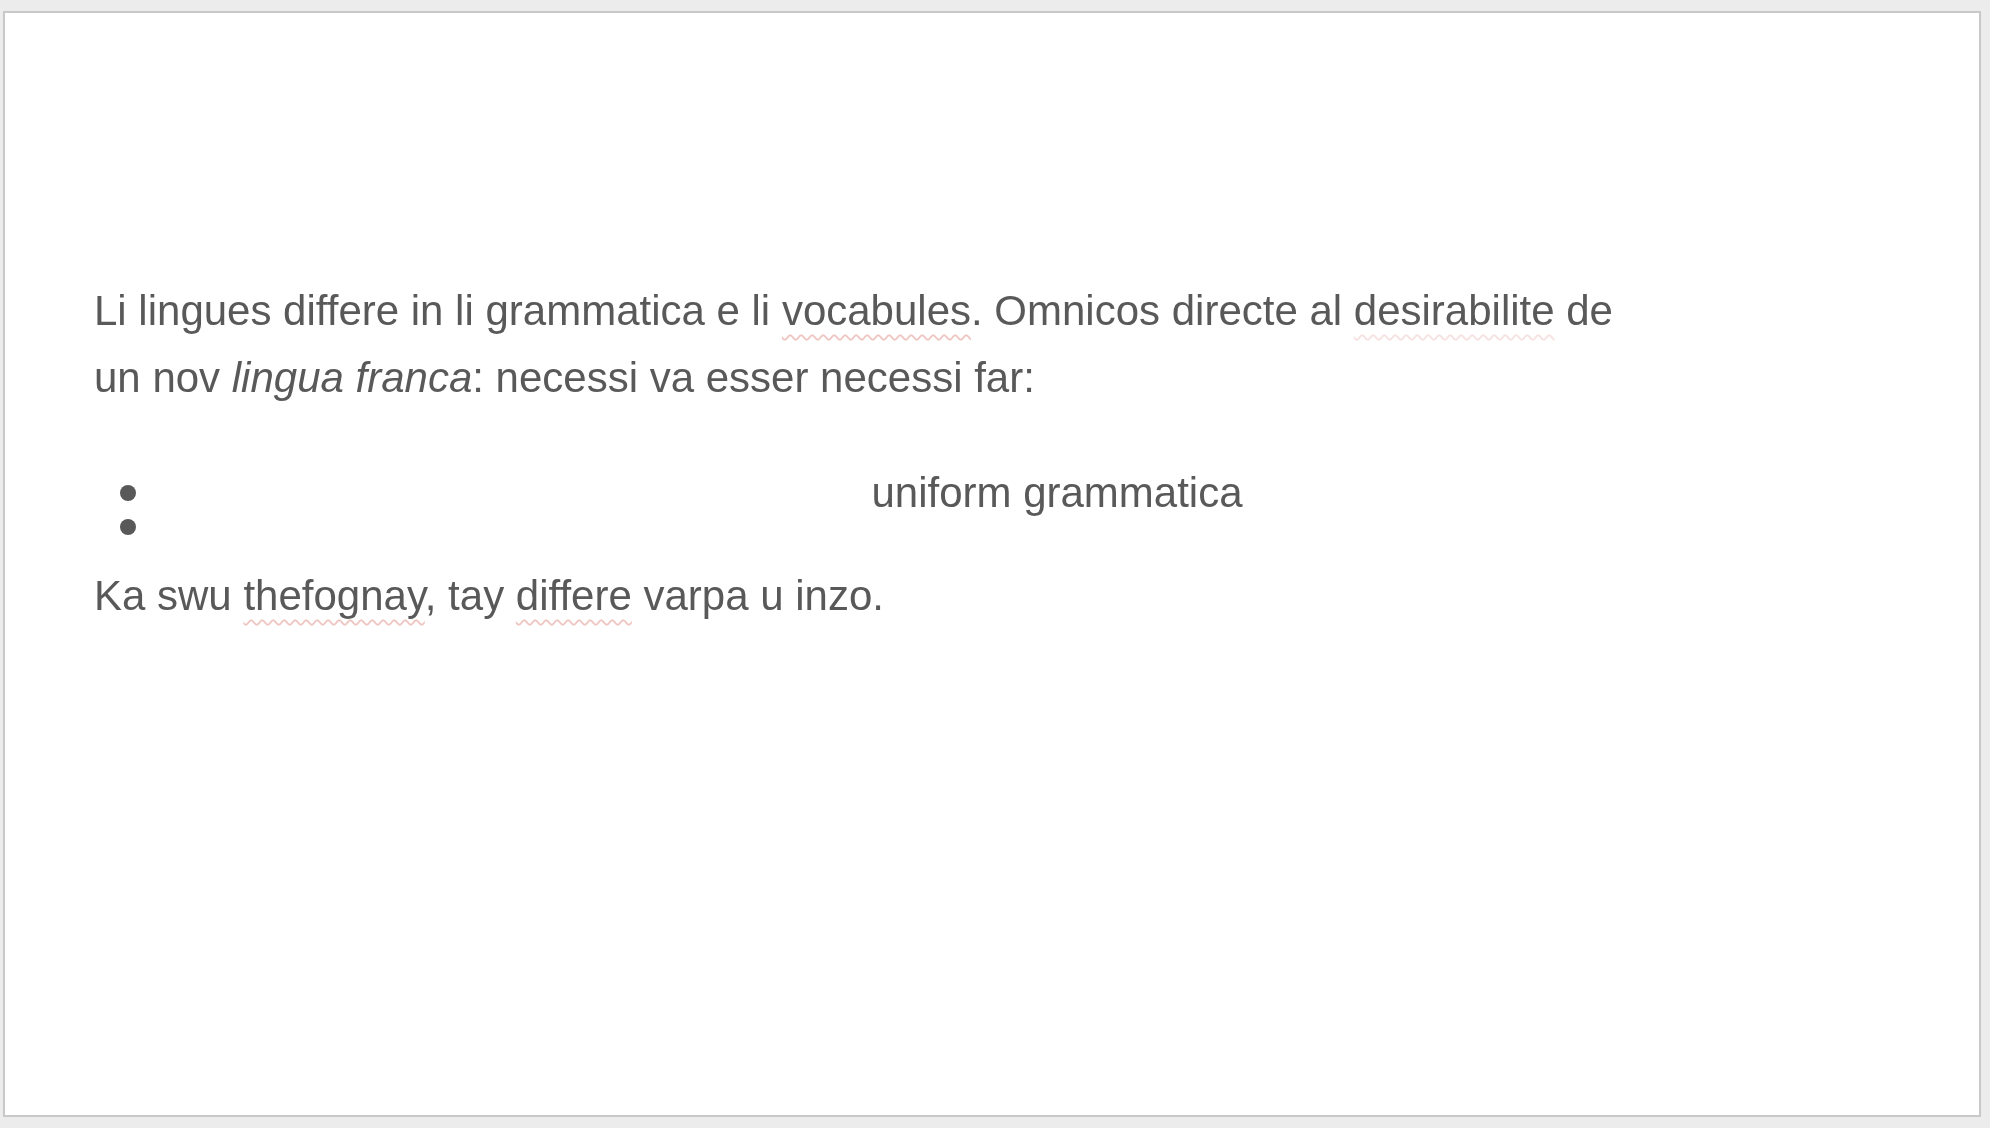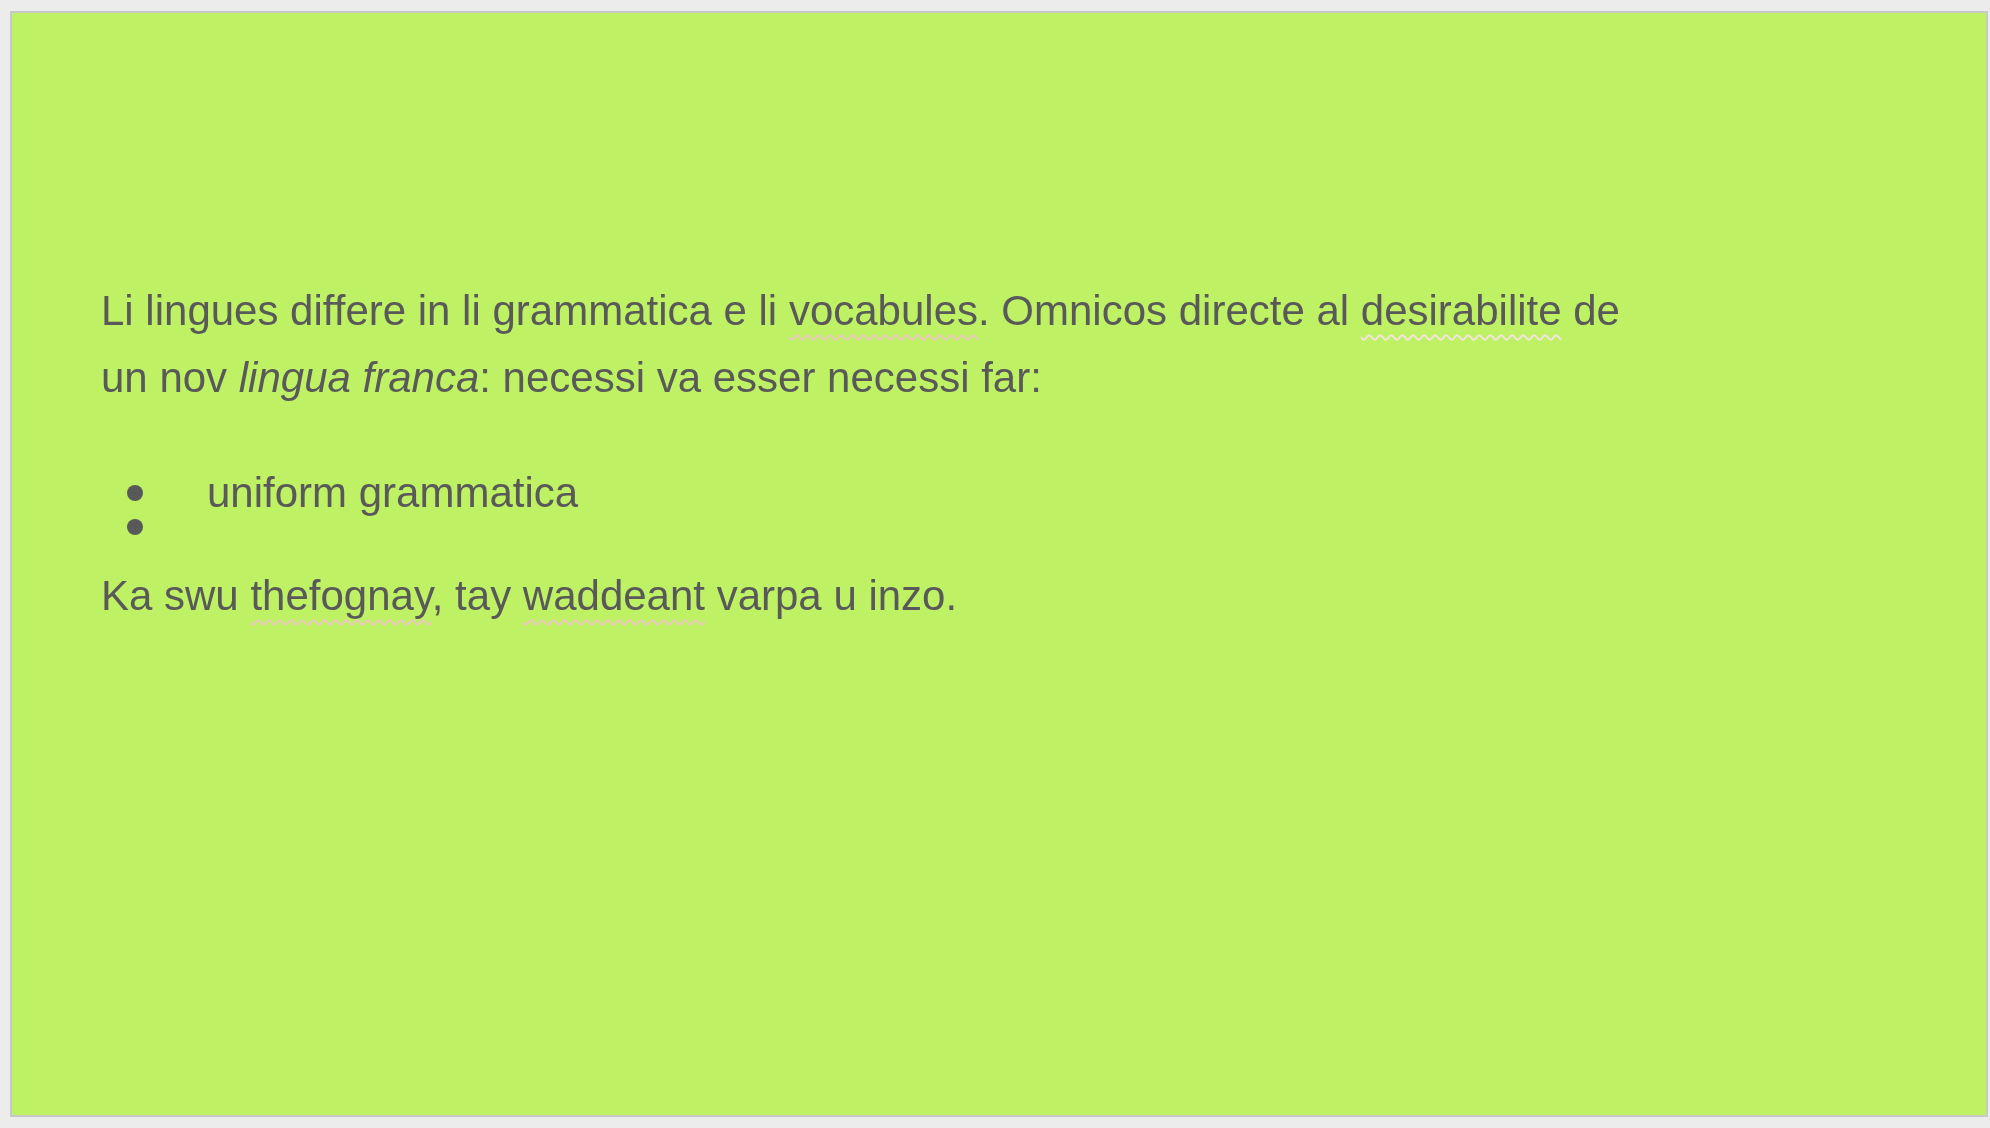--- a/index.html
+++ b/index.html
@@ -5,25 +5,25 @@
   * { margin: 0; padding: 0; box-sizing: border-box; }
   html, body {
     width: 1990px;
     height: 1128px;
     overflow: hidden;
     background: #ececec;
     font-family: "Liberation Sans", "DejaVu Sans", sans-serif;
   }
   .slide {
     position: absolute;
-    left: 10px;
+    left: 3px;
     top: 11px;
     width: 1978px;
     height: 1106px;
-    background: #bef264;
+    background: #ffffff;
     border: 2px solid #c8c8c8;
   }
   .content {
     position: absolute;
     left: 89px;
     top: 264px;
     width: 1820px;
     color: #595959;
     font-size: 42px;
     line-height: 67px;
@@ -38,20 +38,21 @@
   }
   .squiggle-faint {
     text-decoration: underline wavy #f6e2e0 1.5px;
     text-underline-offset: 9px;
     text-decoration-skip-ink: none;
   }
   ul.bullets {
     list-style: none;
     margin: 47px 0 0 0;
     padding: 0;
+    text-align: center;
   }
   ul.bullets li {
     position: relative;
     line-height: 69px;
     padding-left: 106px;
   }
   ul.bullets .dot {
     position: absolute;
     left: 26px;
     top: calc(50% - 8px);
@@ -72,16 +73,16 @@
     <ul class="bullets">
       <li>
         <span class="dot"></span>
         <span>uniform grammatica</span>
       </li>
       <li>
         <span class="dot"></span>
       </li>
     </ul>
 
-    <p class="para closing"><span>Ka swu </span><span class="squiggle">thefognay</span><span>, tay </span><span class="squiggle">waddeant</span><span> varpa u inzo.</span></p>
+    <p class="para closing"><span>Ka swu </span><span class="squiggle">thefognay</span><span>, tay </span><span class="squiggle">differe</span><span> varpa u inzo.</span></p>
 
   </div>
 </div>
 
 </body></html>

